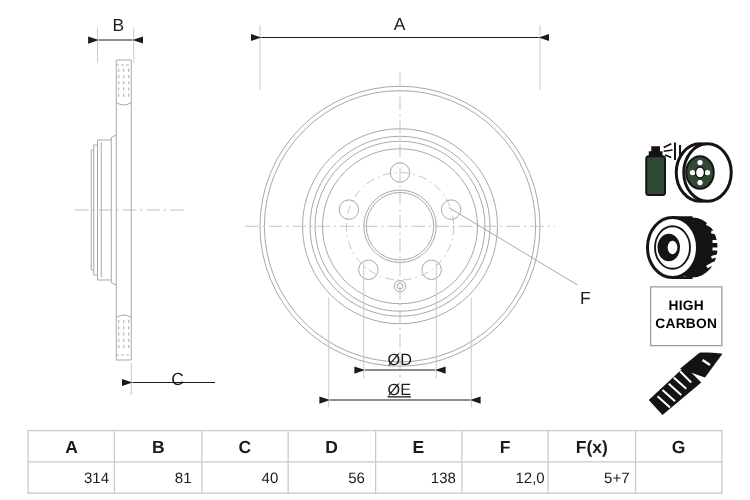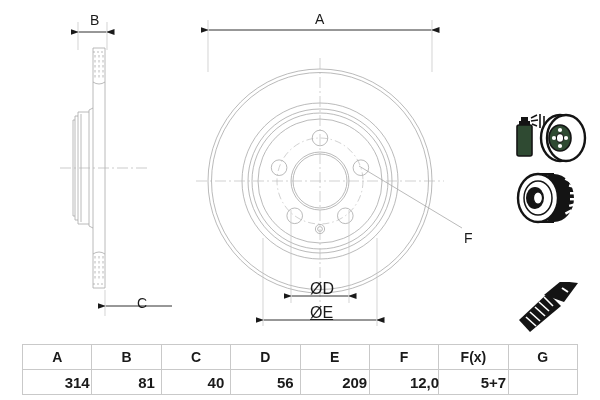--- a/index.html
+++ b/index.html
@@ -19,21 +19,21 @@
     position: absolute;
     left: 0;
     top: 0;
     width: 600px;
     height: 400px;
   }
   
   .dim-label {
     position: absolute;
     font-family: "Liberation Sans", sans-serif;
-    font-size: 16px;
+    font-size: 13px;
     color: #1a1a1a;
     white-space: nowrap;
     line-height: 1;
   }
   .dim-label.big { font-size: 14px; }
 
   
   .badge-box {
     position: absolute;
     border: 1px solid #9a9a9a;
@@ -71,22 +71,22 @@
     font-family: "Liberation Sans", sans-serif;
     color: #1a1a1a;
     height: 24px;
     padding: 0;
   }
   .spec-table th {
     font-size: 14px;
     font-weight: bold;
   }
   .spec-table td {
-    font-size: 15px;
-    font-weight: bold;
+    font-size: 12px;
+    font-weight: normal;
     padding-left: 40px;
   }
 </style>
 </head>
 <body>
 
 <div id="page">
 
   <svg class="layer" viewBox="0 0 600 400">
     <defs>
@@ -248,20 +248,24 @@
       <ellipse cx="30" cy="26" rx="20" ry="24" fill="#ffffff" stroke="#141414" stroke-width="2.4"></ellipse>
       <ellipse cx="30" cy="26" rx="14" ry="17" fill="#ffffff" stroke="#141414" stroke-width="1.5"></ellipse>
 
       <ellipse cx="27" cy="26" rx="9" ry="11" fill="#141414"></ellipse>
       <ellipse cx="30" cy="26" rx="4.5" ry="6" fill="#ffffff" stroke="#141414" stroke-width="1.2"></ellipse>
 
       <path d="M30,2 L46,2 M30,50 L46,50" stroke="#141414" stroke-width="2.2" fill="none"></path>
     </g>
   </svg>
 
+  <div class="badge-box" style="left:520px; top:229px; width:58px; height:48px;">
+    <div class="badge-text">HIGH</div>
+    <div class="badge-text">CARBON</div>
+  </div>
 
   <svg style="position:absolute; left:506px; top:282px; width:86px; height:52px;" viewBox="0 0 86 52">
     <g>
 
       <path d="M72,1 L58,20 L38,13 L55,-1 Z" fill="#141414"></path>
       <path d="M56,6 L62,10" stroke="#ffffff" stroke-width="2" fill="none"></path>
 
       <path d="M42,11 L55,24 L24,50 L13,38 Z" fill="#141414"></path>
       <g stroke="#ffffff" stroke-width="1.6" fill="none">
         <path d="M38,15 L47,24"></path>
@@ -285,21 +289,21 @@
         <th>F(x)</th>
         <th>G</th>
       </tr>
     </thead>
     <tbody>
       <tr>
         <td>314</td>
         <td>81</td>
         <td>40</td>
         <td>56</td>
-        <td>209</td>
+        <td>138</td>
         <td>12,0</td>
         <td>5+7</td>
         <td></td>
       </tr>
     </tbody>
   </table>
 
 </div>
 
 </body></html>

